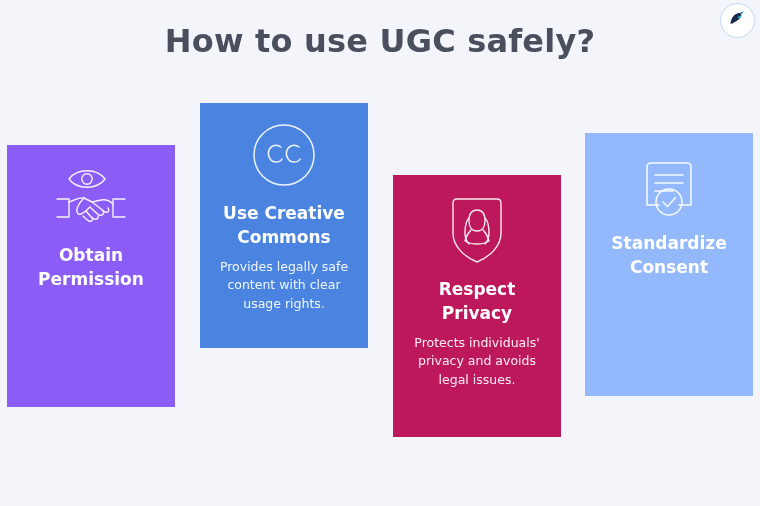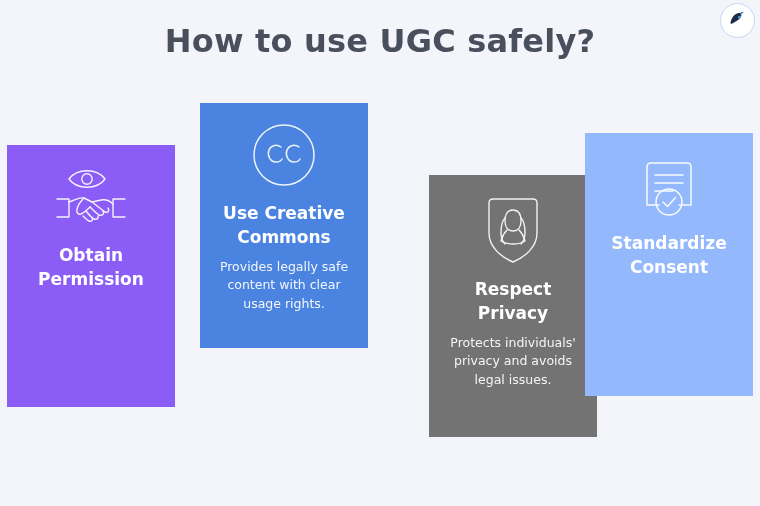--- a/index.html
+++ b/index.html
@@ -123,21 +123,21 @@
         <circle cx="36" cy="36" r="30"></circle>
         <path d="M33 28 C29 25 23 26 21 31 C19 36 22 43 28 43 C31 43 33 42 34 40" stroke-linecap="round"></path>
         <path d="M51 28 C47 25 41 26 39 31 C37 36 40 43 46 43 C49 43 51 42 52 40" stroke-linecap="round"></path>
       </g>
     </svg>
   </div>
   <div class="card-heading">Use Creative Commons</div>
   <div class="card-body">Provides legally safe content with clear usage rights.</div>
 </div>
 
-<div class="card" id="card-respect-privacy" style="background:#737373;margin-left:36px;">
+<div class="card" id="card-respect-privacy" style="background:#be185d;">
   <div class="card-icon">
     <svg width="72" height="76" viewBox="0 0 72 76">
       <g fill="none" stroke="#ffffff" stroke-width="1.4" stroke-linecap="round" stroke-linejoin="round" opacity="0.9">
         <path d="M12 12 C12 9 13 8 16 8 L56 8 C59 8 60 9 60 12 L60 42 C60 56 48 66 36 71 C24 66 12 56 12 42 Z"></path>
         <path d="M28 30 C28 23 31 19 36 19 C41 19 44 23 44 30 C44 36 41 40 36 40 C31 40 28 36 28 30 Z"></path>
         <path d="M28 27 C25 30 24 36 24 42 C24 47 26 51 28 53"></path>
         <path d="M44 27 C47 30 48 36 48 42 C48 47 46 51 44 53"></path>
         <path d="M30 39 C27 42 25 46 24 50 C30 54 42 54 48 50 C47 46 45 42 42 39"></path>
       </g>
     </svg>

